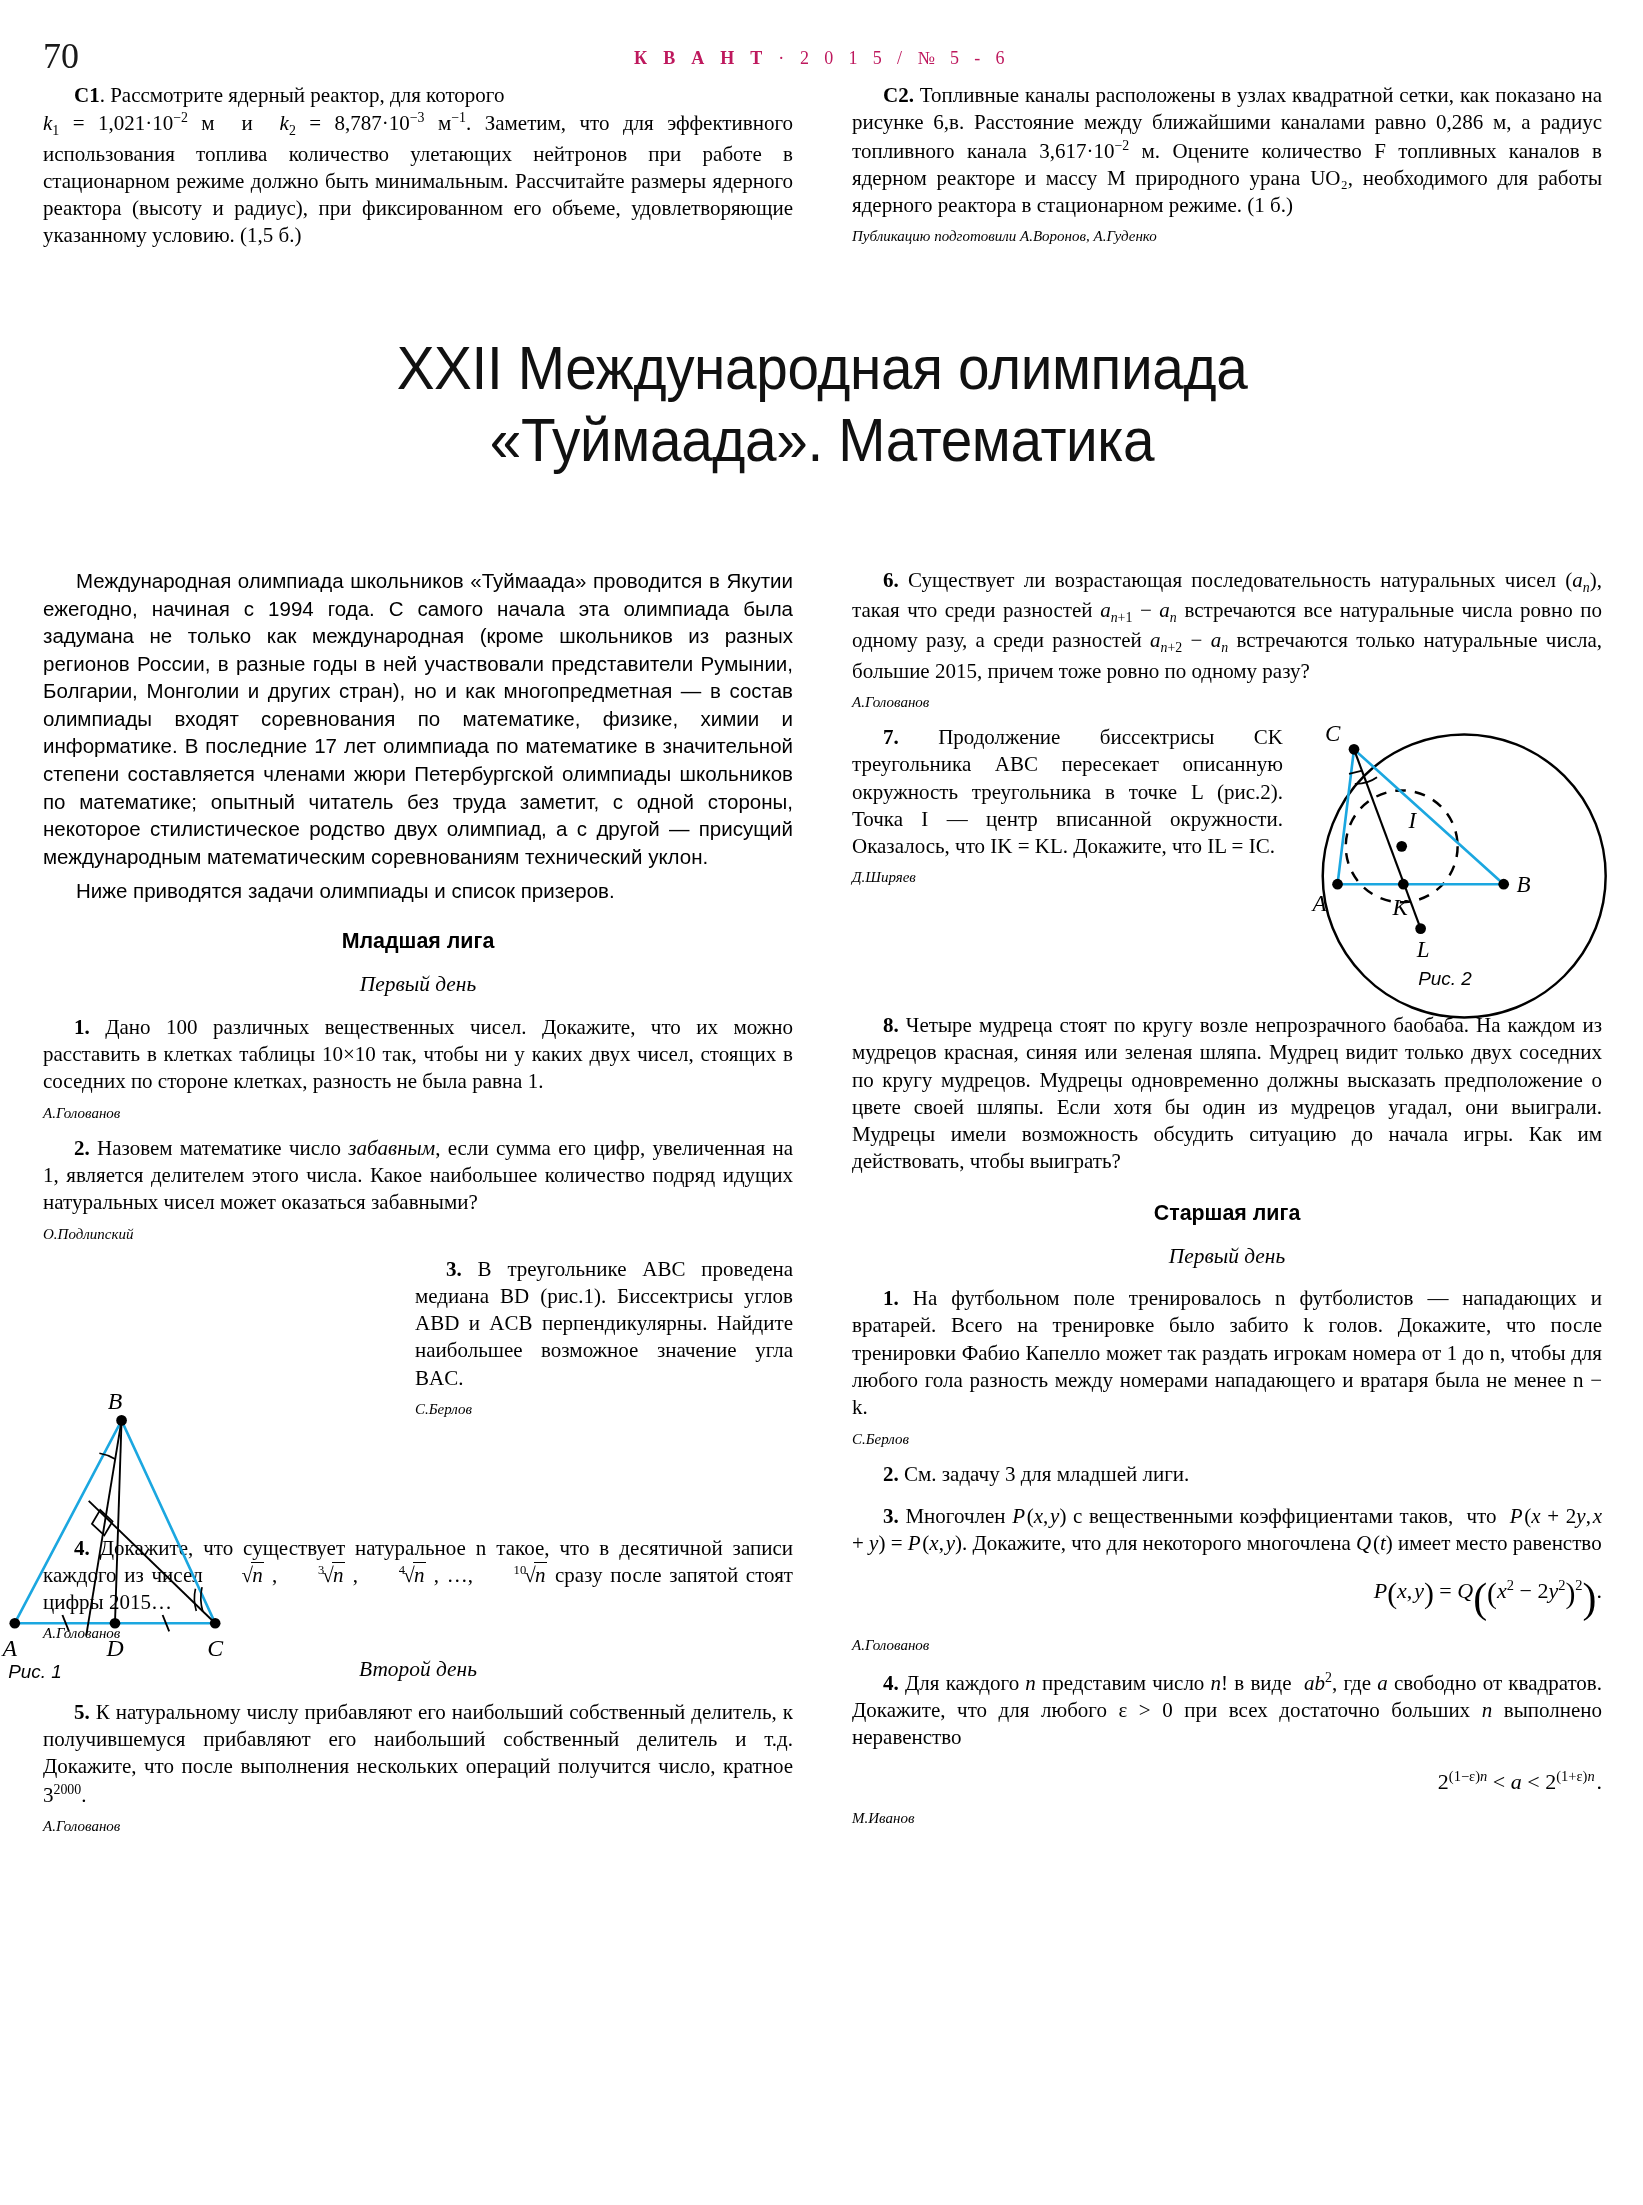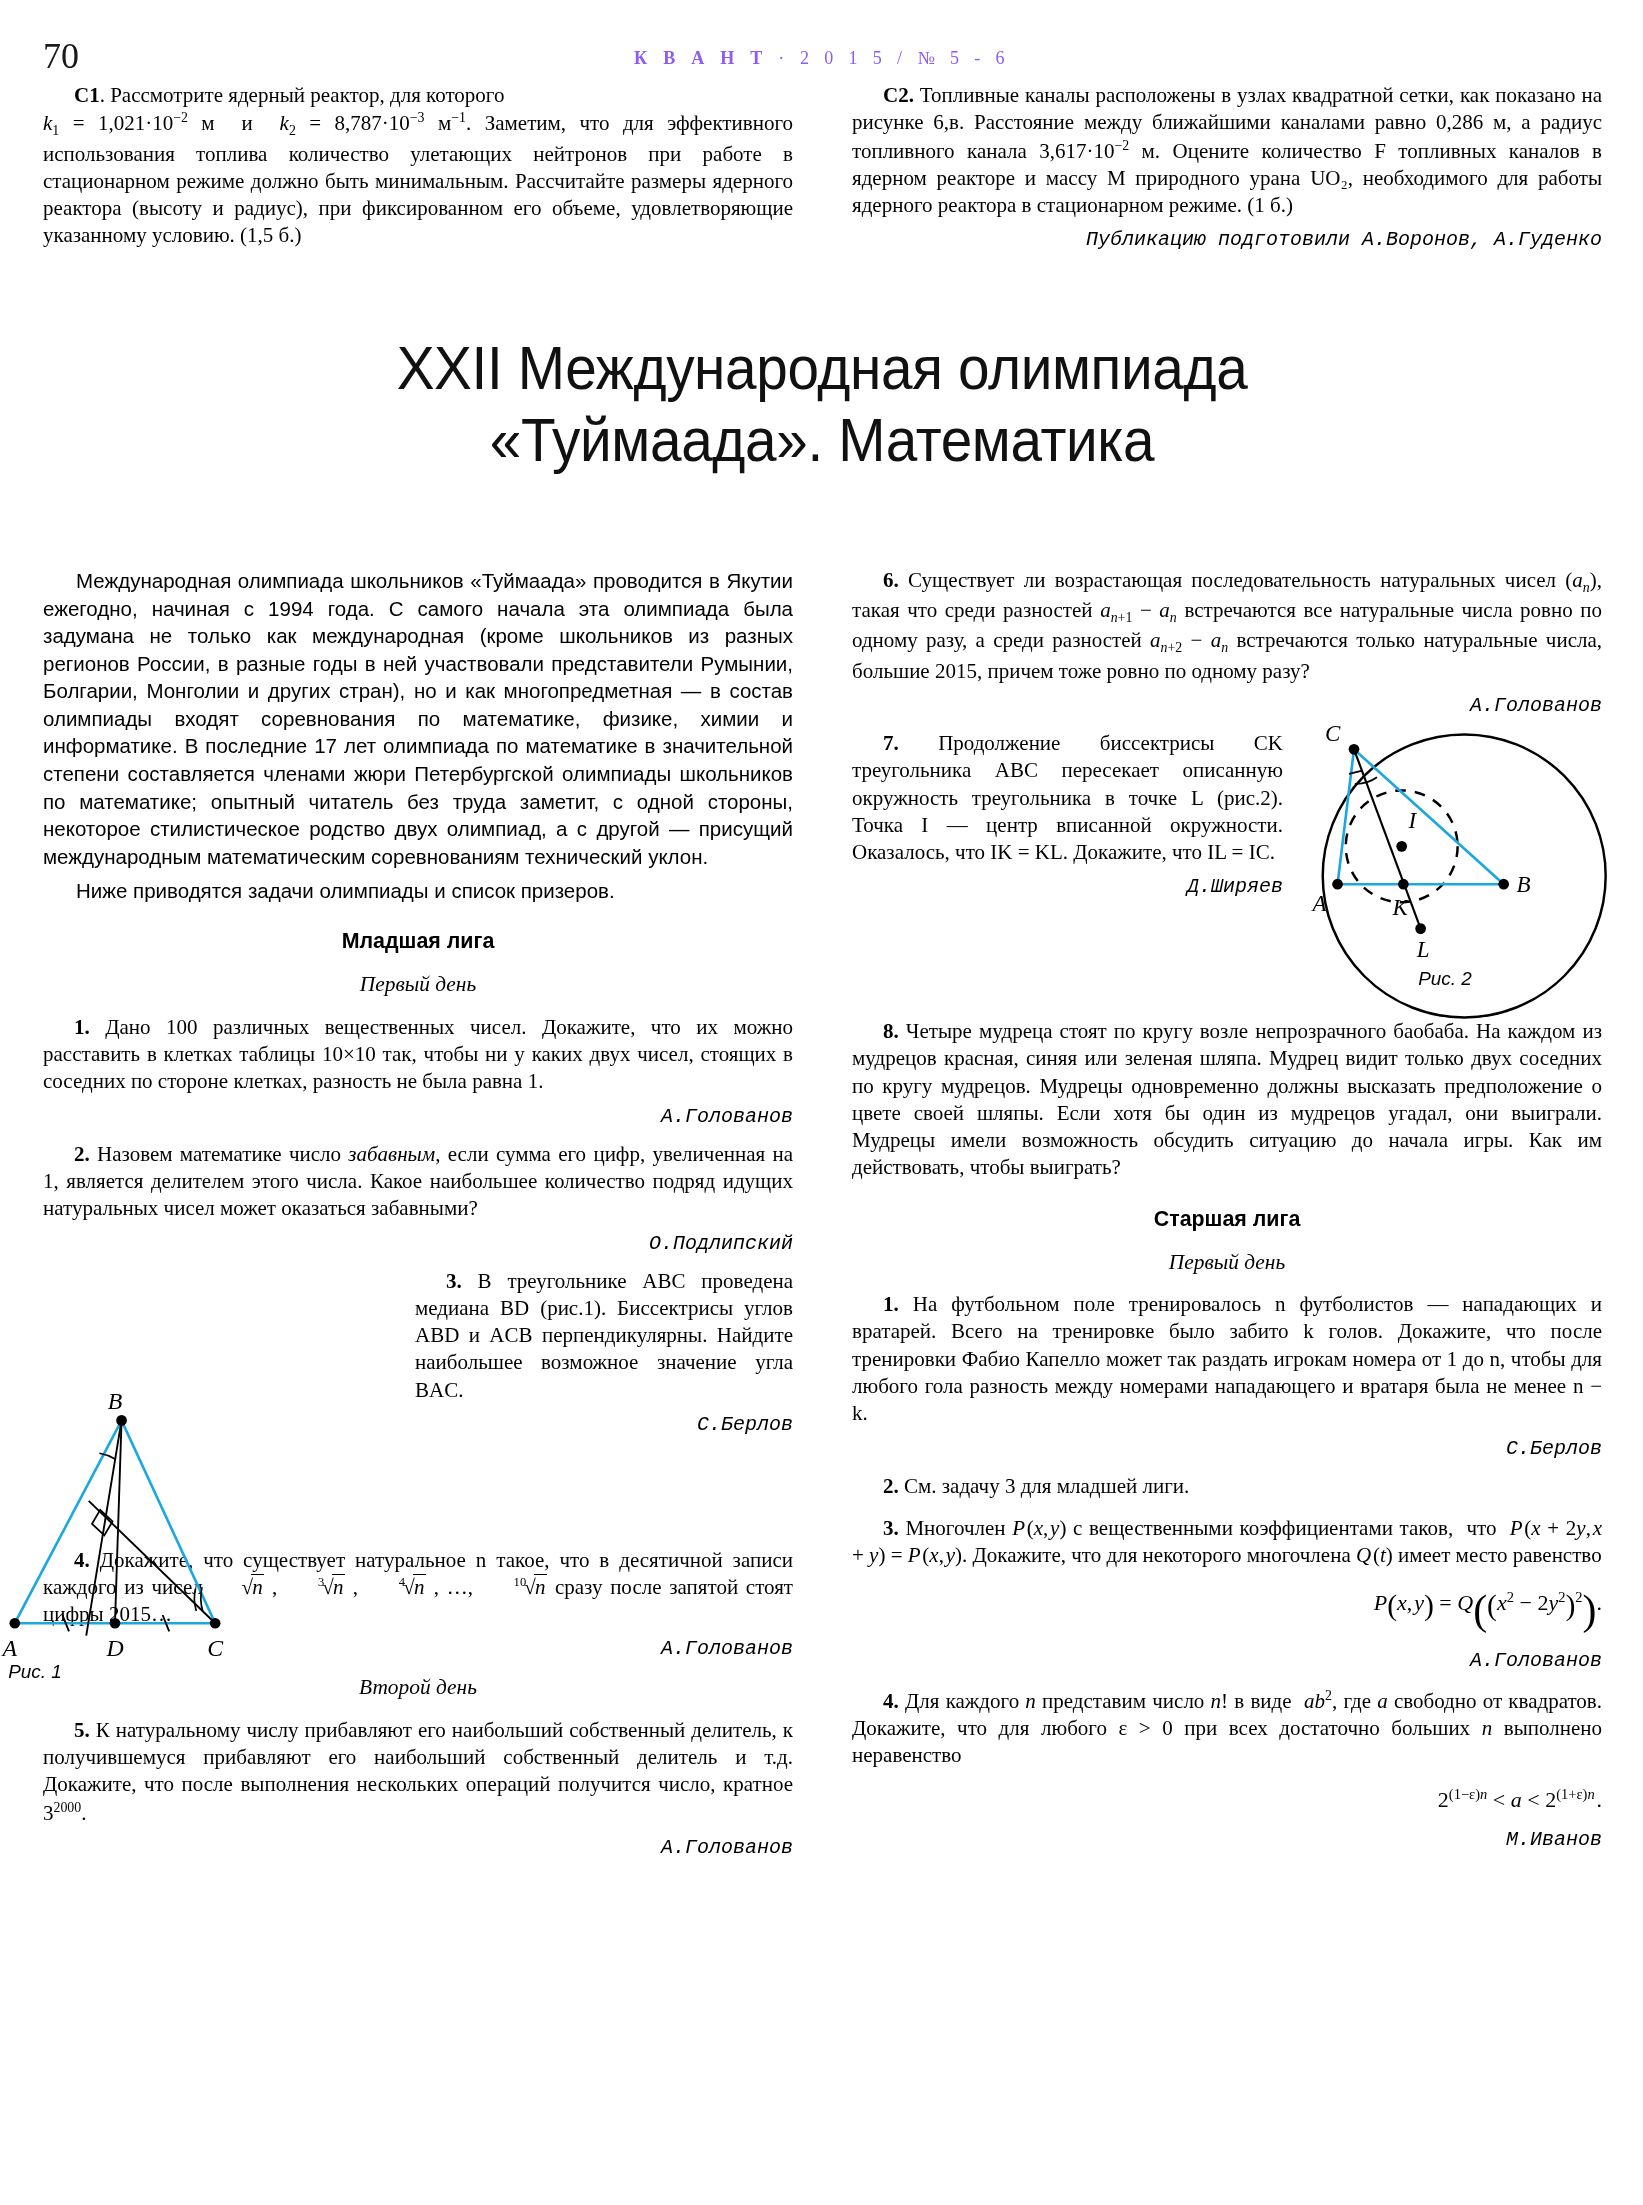--- a/index.html
+++ b/index.html
@@ -35,21 +35,21 @@
     color: #1a1a1a;
   }
   .runhead-title {
     position: absolute;
     left: 0; right: 0;
     top: 15px;
     text-align: center;
     font-family: "Liberation Serif", serif;
     font-size: 18px;
     letter-spacing: 0.32em;
-    color: #8b5cf6;
+    color: #be185d;
   }
   .runhead-title .rh-mag { font-weight: bold; }
   .runhead-title .rh-iss { font-weight: normal; letter-spacing: 0.30em; }
 
   
   .cols {
     position: absolute;
     top: 89px;
     left: 43px;
     width: 1558px;
@@ -69,24 +69,23 @@
     line-height: 1.30;
     text-align: justify;
     text-justify: inter-word;
     margin: 0 0 9px 0;
     hyphens: manual;
   }
   .p.indent { text-indent: 31px; }
   .num { font-weight: bold; }
   .it  { font-style: italic; }
   .author {
-    font-family: Liberation Mono, monospace;
+    font-family: Liberation Serif, serif;
     font-style: italic;
-    font-size: 20px;
-    text-align: right;
+    font-size: 15px;
     margin: 3.3px 0 13px 0;
   }
   .author.tight { margin-top: 0px; }
 
   
   .bigtitle {
     position: absolute;
     top: 292px;
     left: 43px;
     width: 1558px;

